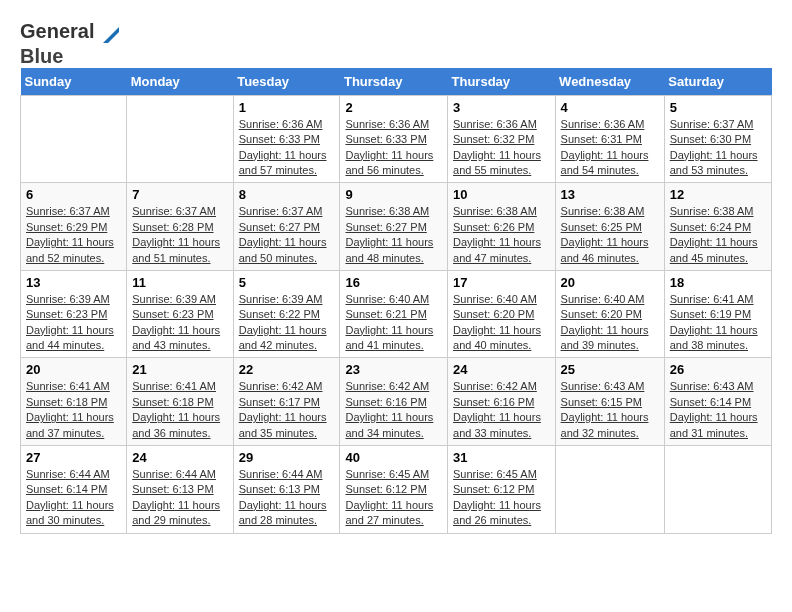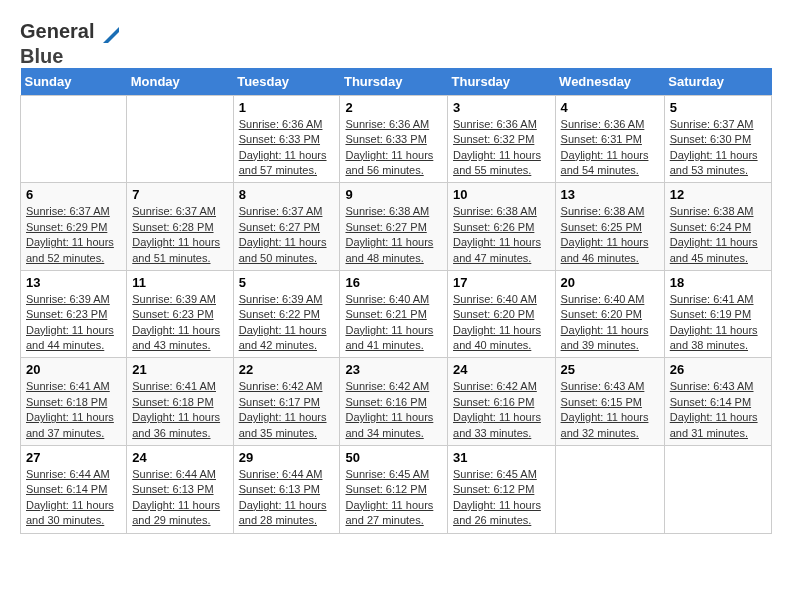--- a/index.html
+++ b/index.html
@@ -236,21 +236,21 @@
       </td>
         <td>
         <span class="day-num">24</span>
         <span class="day-detail">Sunrise: 6:44 AM<br>Sunset: 6:13 PM<br>Daylight: 11 hours and 29 minutes.</span>
       </td>
         <td>
         <span class="day-num">29</span>
         <span class="day-detail">Sunrise: 6:44 AM<br>Sunset: 6:13 PM<br>Daylight: 11 hours and 28 minutes.</span>
       </td>
         <td>
-        <span class="day-num">50</span>
+        <span class="day-num">40</span>
         <span class="day-detail">Sunrise: 6:45 AM<br>Sunset: 6:12 PM<br>Daylight: 11 hours and 27 minutes.</span>
       </td>
         <td>
         <span class="day-num">31</span>
         <span class="day-detail">Sunrise: 6:45 AM<br>Sunset: 6:12 PM<br>Daylight: 11 hours and 26 minutes.</span>
       </td>
         <td class="empty-cell"></td>
         <td class="empty-cell"></td>
       </tr>
     </tbody>

